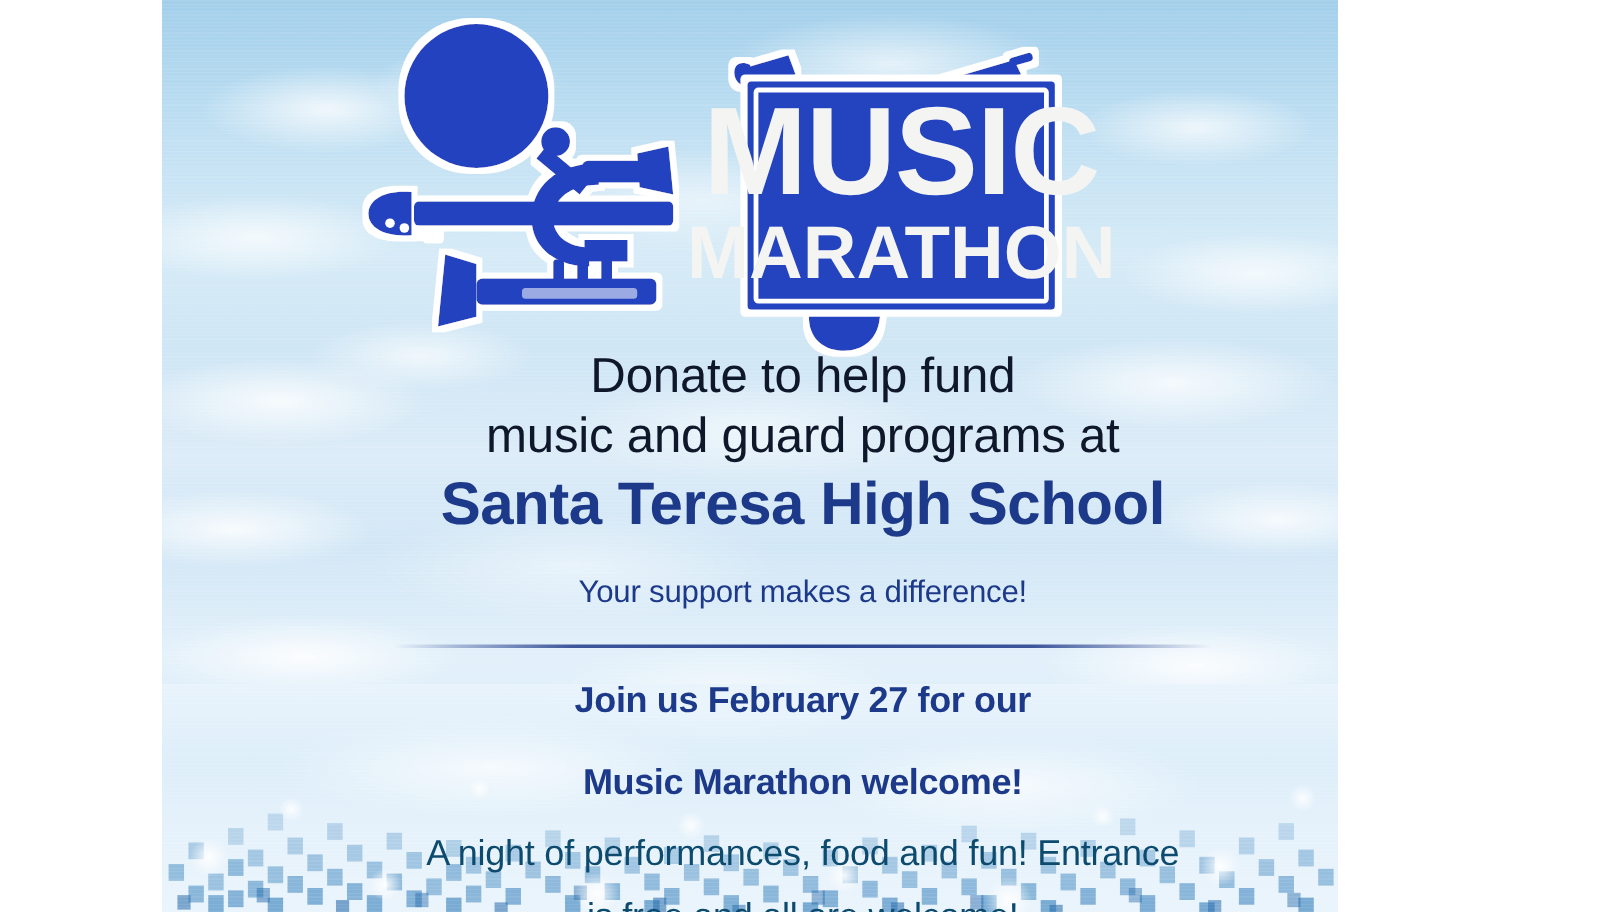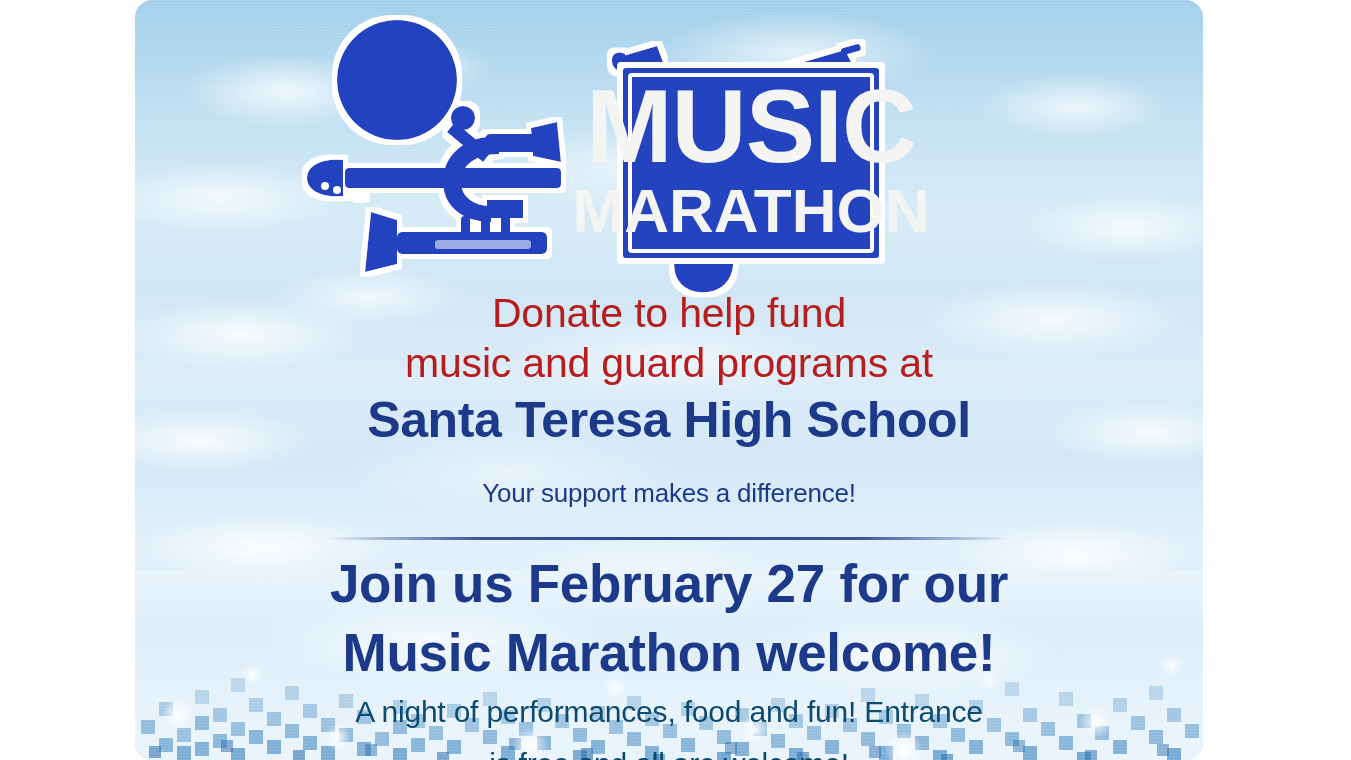--- a/index.html
+++ b/index.html
@@ -20,25 +20,24 @@
     width: 1351px;
     height: 760px;
     background: #ffffff;
   }
 
   
   #poster {
     position: absolute;
     left: 135px;
     top: 0;
-    width: 1068px;
+    width: 980px;
     height: 760px;
     overflow: hidden;
     background: #a9d3ed;
-    border-radius: 18px;
   }
 
   
   .sky-base {
     position: absolute;
     inset: 0;
     background: linear-gradient(to bottom,
         #a3cfeb 0%,
         #aed6ee 6%,
         #c3e1f3 16%,
@@ -164,21 +163,21 @@
     top: 288px;
     width: 1068px;
     text-align: center;
     color: #1d3a8a;
   }
 
   .line-lead {
     font-size: 41px;
     line-height: 50px;
     font-weight: 400;
-    color: #b91c1c;
+    color: #0f172a;
     letter-spacing: -.2px;
   }
   .line-school {
     font-size: 50px;
     line-height: 60px;
     font-weight: 700;
     color: #1d3a8a;
     margin-top: 2px;
     letter-spacing: -.4px;
   }
@@ -200,21 +199,21 @@
         rgba(31,58,138,.28) 7%,
         rgba(31,58,138,.85) 22%,
         rgba(31,58,138,.95) 50%,
         rgba(31,58,138,.85) 78%,
         rgba(31,58,138,.28) 93%,
         rgba(31,58,138,0) 100%);
     border-radius: 2px;
   }
 
   .line-join {
-    font-size: 53px;
+    font-size: 30px;
     line-height: 50px;
     font-weight: 600;
     color: #1d3a8a;
     margin-top: 19px;
     letter-spacing: -.3px;
   }
   .line-detail {
     font-size: 30px;
     line-height: 37px;
     font-weight: 400;

